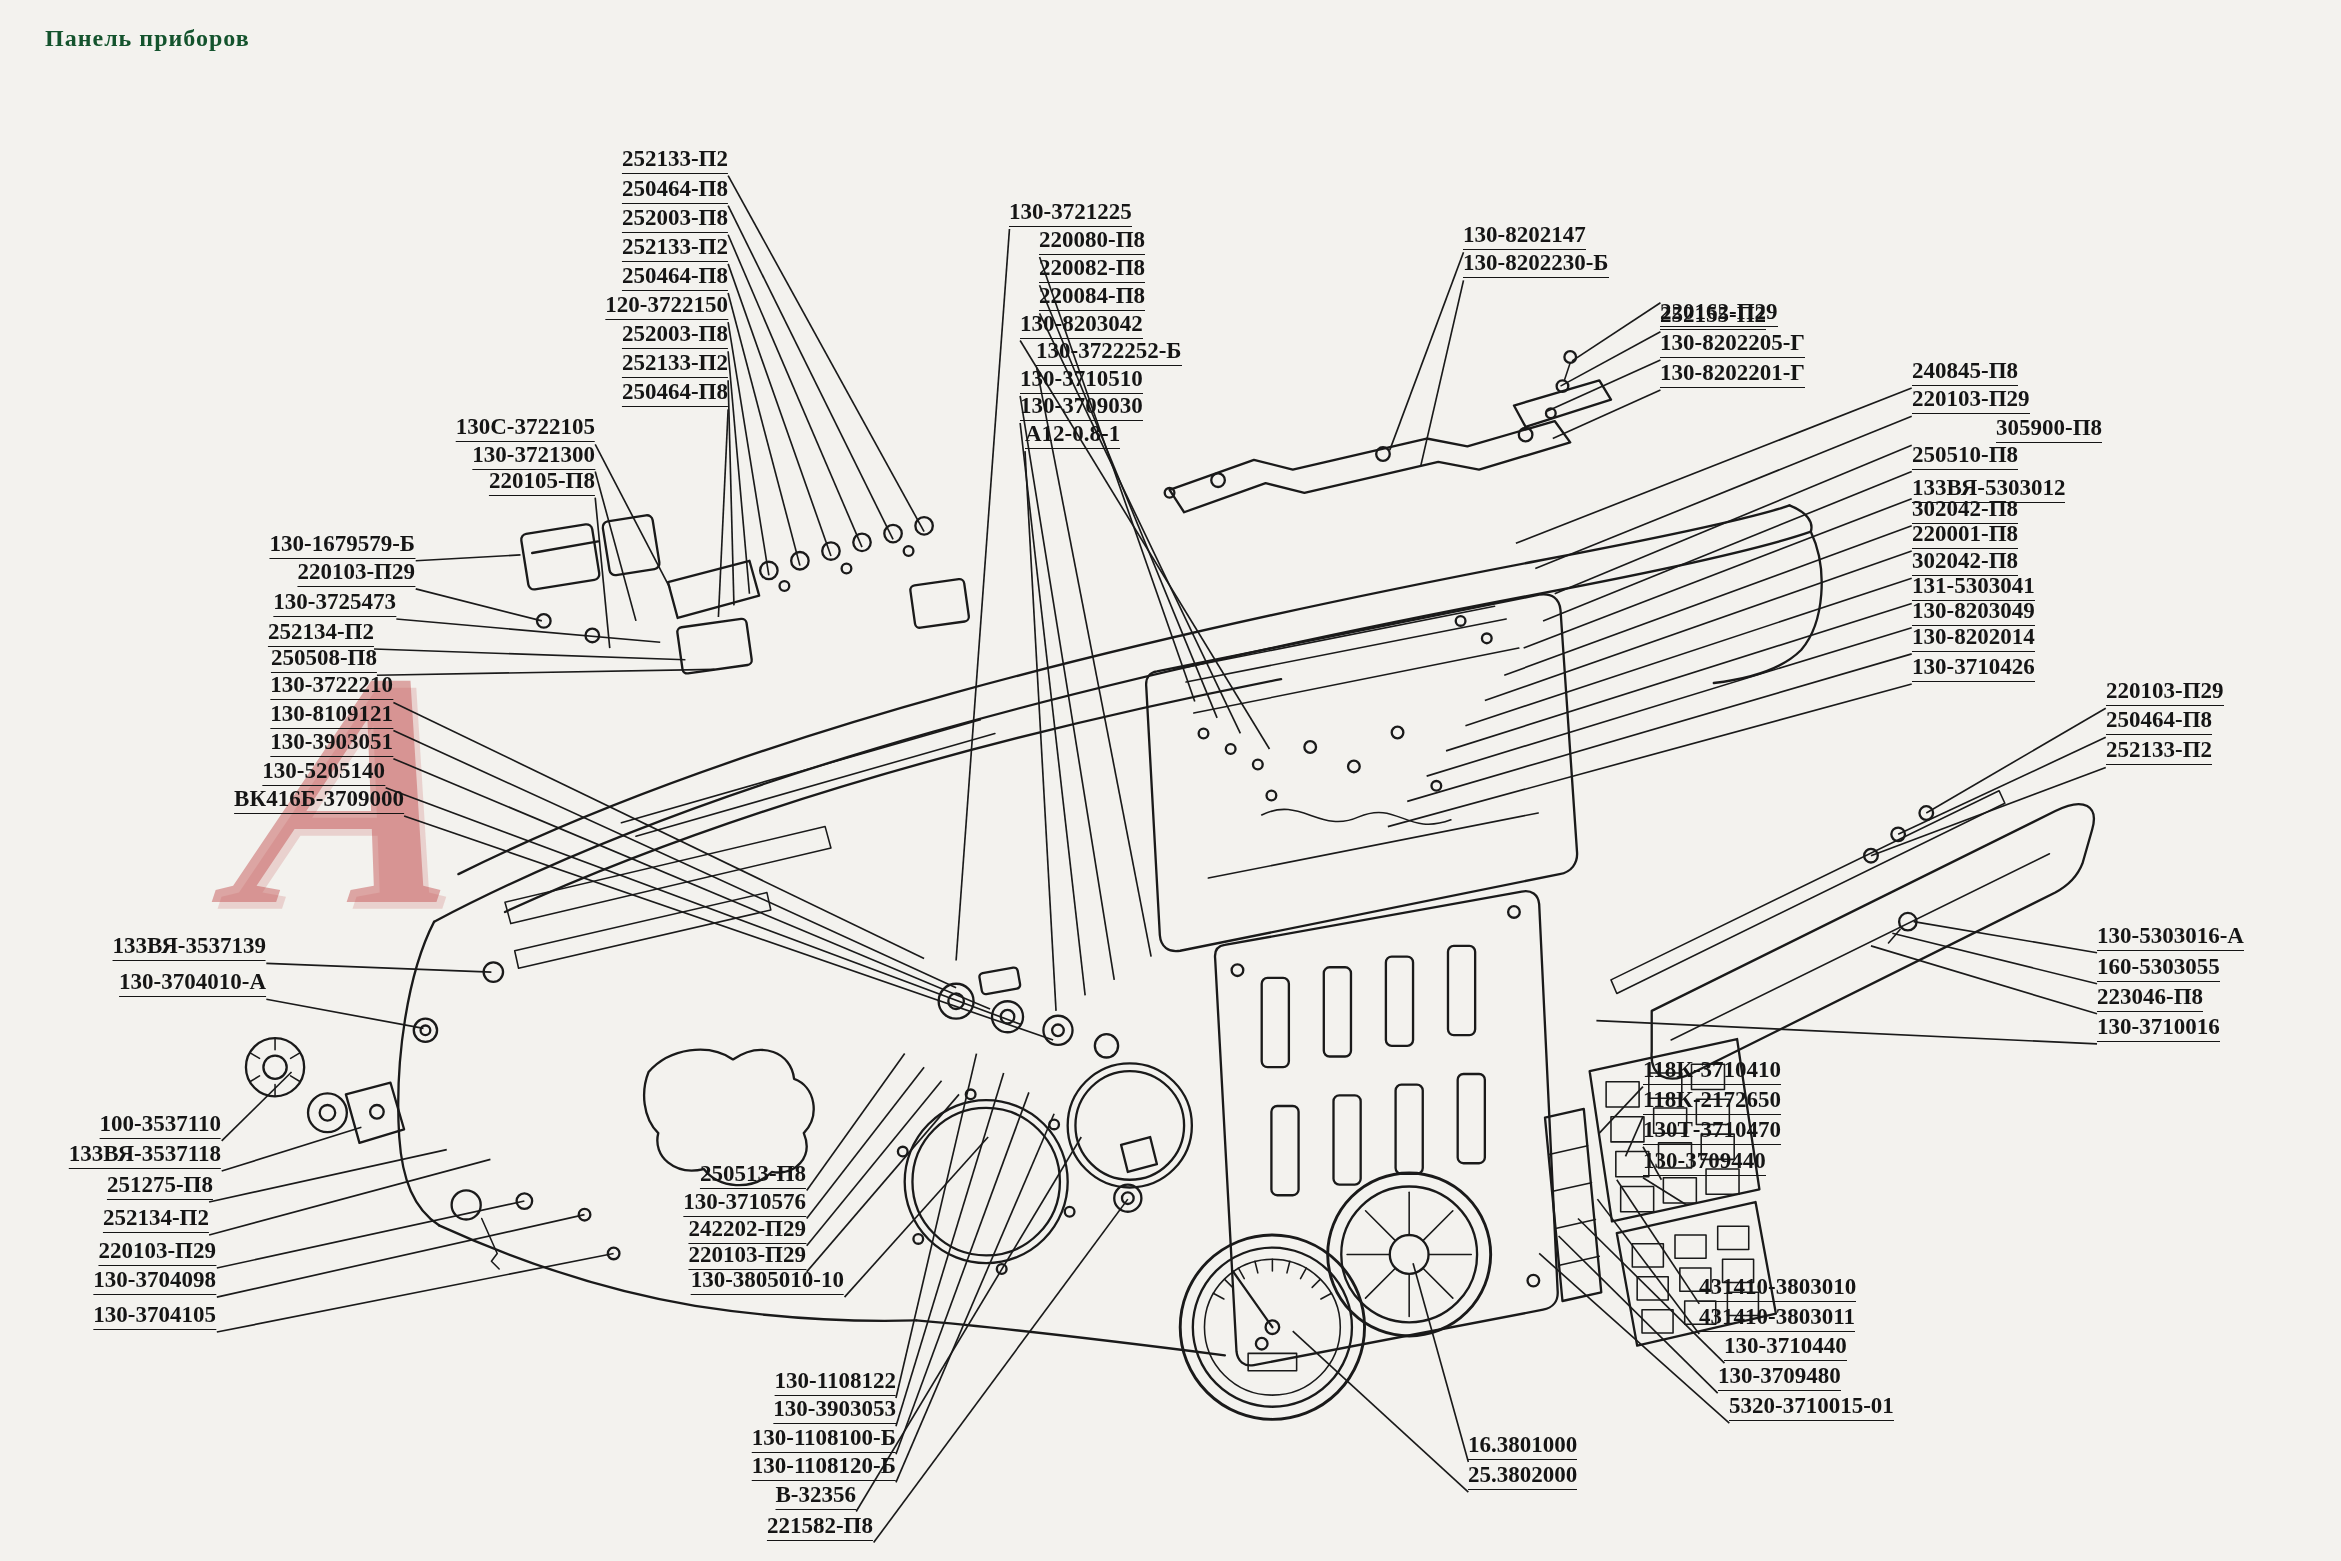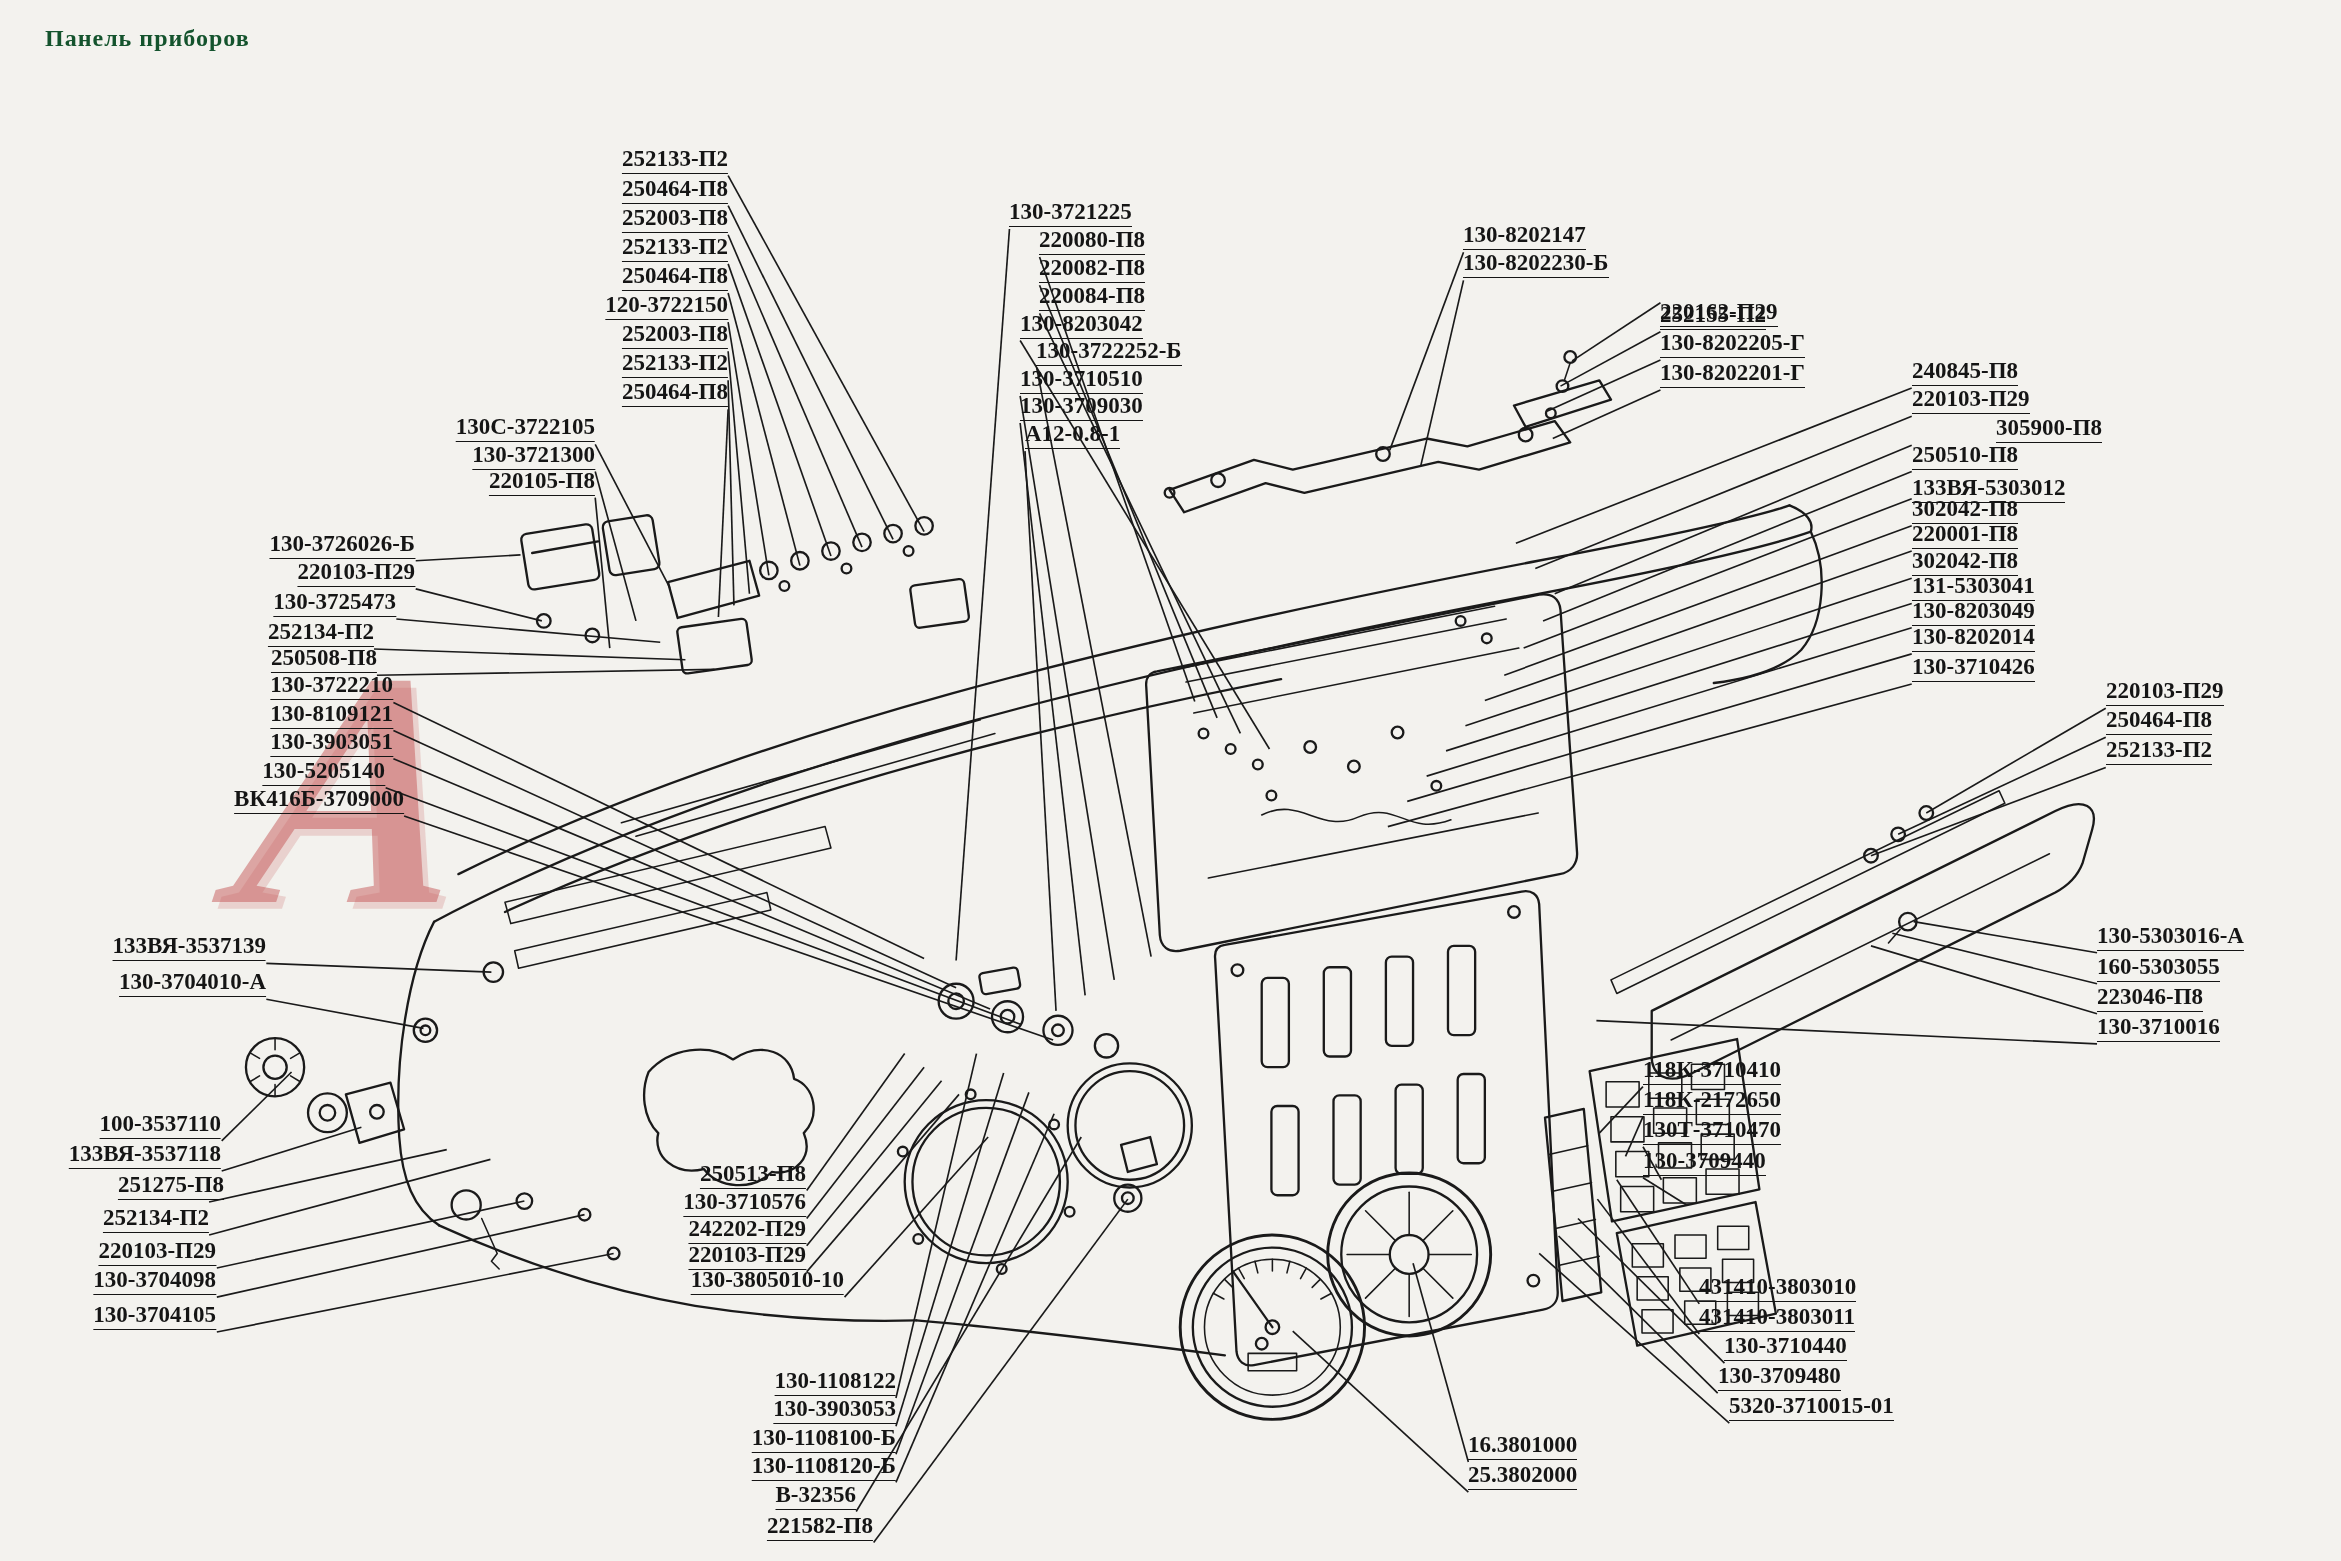--- a/index.html
+++ b/index.html
@@ -360,21 +360,21 @@
     <div class="part-label r" style="left: 728px; top: 205px;">252003-П8</div>
     <div class="part-label r" style="left: 728px; top: 234px;">252133-П2</div>
     <div class="part-label r" style="left: 728px; top: 263px;">250464-П8</div>
     <div class="part-label r" style="left: 728px; top: 292px;">120-3722150</div>
     <div class="part-label r" style="left: 728px; top: 321px;">252003-П8</div>
     <div class="part-label r" style="left: 728px; top: 350px;">252133-П2</div>
     <div class="part-label r" style="left: 728px; top: 379px;">250464-П8</div>
     <div class="part-label r" style="left: 595px; top: 414px;">130С-3722105</div>
     <div class="part-label r" style="left: 595px; top: 442px;">130-3721300</div>
     <div class="part-label r" style="left: 595px; top: 468px;">220105-П8</div>
-    <div class="part-label r" style="left: 415px; top: 531px;">130-3726026-Б</div>
+    <div class="part-label r" style="left: 415px; top: 531px;">130-1679579-Б</div>
     <div class="part-label r" style="left: 415px; top: 559px;">220103-П29</div>
     <div class="part-label r" style="left: 396px; top: 589px;">130-3725473</div>
     <div class="part-label r" style="left: 374px; top: 619px;">252134-П2</div>
     <div class="part-label r" style="left: 377px; top: 645px;">250508-П8</div>
     <div class="part-label r" style="left: 393px; top: 672px;">130-3722210</div>
     <div class="part-label r" style="left: 393px; top: 701px;">130-8109121</div>
     <div class="part-label r" style="left: 393px; top: 729px;">130-3903051</div>
     <div class="part-label r" style="left: 385px; top: 758px;">130-5205140</div>
     <div class="part-label r" style="left: 404px; top: 786px;">ВК416Б-3709000</div>
     <div class="part-label" style="left: 1009px; top: 199px;">130-3721225</div>
@@ -412,21 +412,21 @@
     <div class="part-label" style="left: 2097px; top: 984px;">223046-П8</div>
     <div class="part-label" style="left: 2097px; top: 1014px;">130-3710016</div>
     <div class="part-label" style="left: 1643px; top: 1057px;">118К-3710410</div>
     <div class="part-label" style="left: 1643px; top: 1087px;">118К-2172650</div>
     <div class="part-label" style="left: 1643px; top: 1117px;">130Т-3710470</div>
     <div class="part-label" style="left: 1643px; top: 1148px;">130-3709440</div>
     <div class="part-label r" style="left: 266px; top: 933px;">133ВЯ-3537139</div>
     <div class="part-label r" style="left: 266px; top: 969px;">130-3704010-А</div>
     <div class="part-label r" style="left: 221px; top: 1111px;">100-3537110</div>
     <div class="part-label r" style="left: 221px; top: 1141px;">133ВЯ-3537118</div>
-    <div class="part-label r" style="left: 224px; top: 1172px;">251275-П8</div>
+    <div class="part-label r" style="left: 213px; top: 1172px;">251275-П8</div>
     <div class="part-label r" style="left: 209px; top: 1205px;">252134-П2</div>
     <div class="part-label r" style="left: 216px; top: 1238px;">220103-П29</div>
     <div class="part-label r" style="left: 216px; top: 1267px;">130-3704098</div>
     <div class="part-label r" style="left: 216px; top: 1302px;">130-3704105</div>
     <div class="part-label r" style="left: 806px; top: 1161px;">250513-П8</div>
     <div class="part-label r" style="left: 806px; top: 1189px;">130-3710576</div>
     <div class="part-label r" style="left: 806px; top: 1216px;">242202-П29</div>
     <div class="part-label r" style="left: 806px; top: 1242px;">220103-П29</div>
     <div class="part-label r" style="left: 844px; top: 1267px;">130-3805010-10</div>
     <div class="part-label r" style="left: 896px; top: 1368px;">130-1108122</div>

